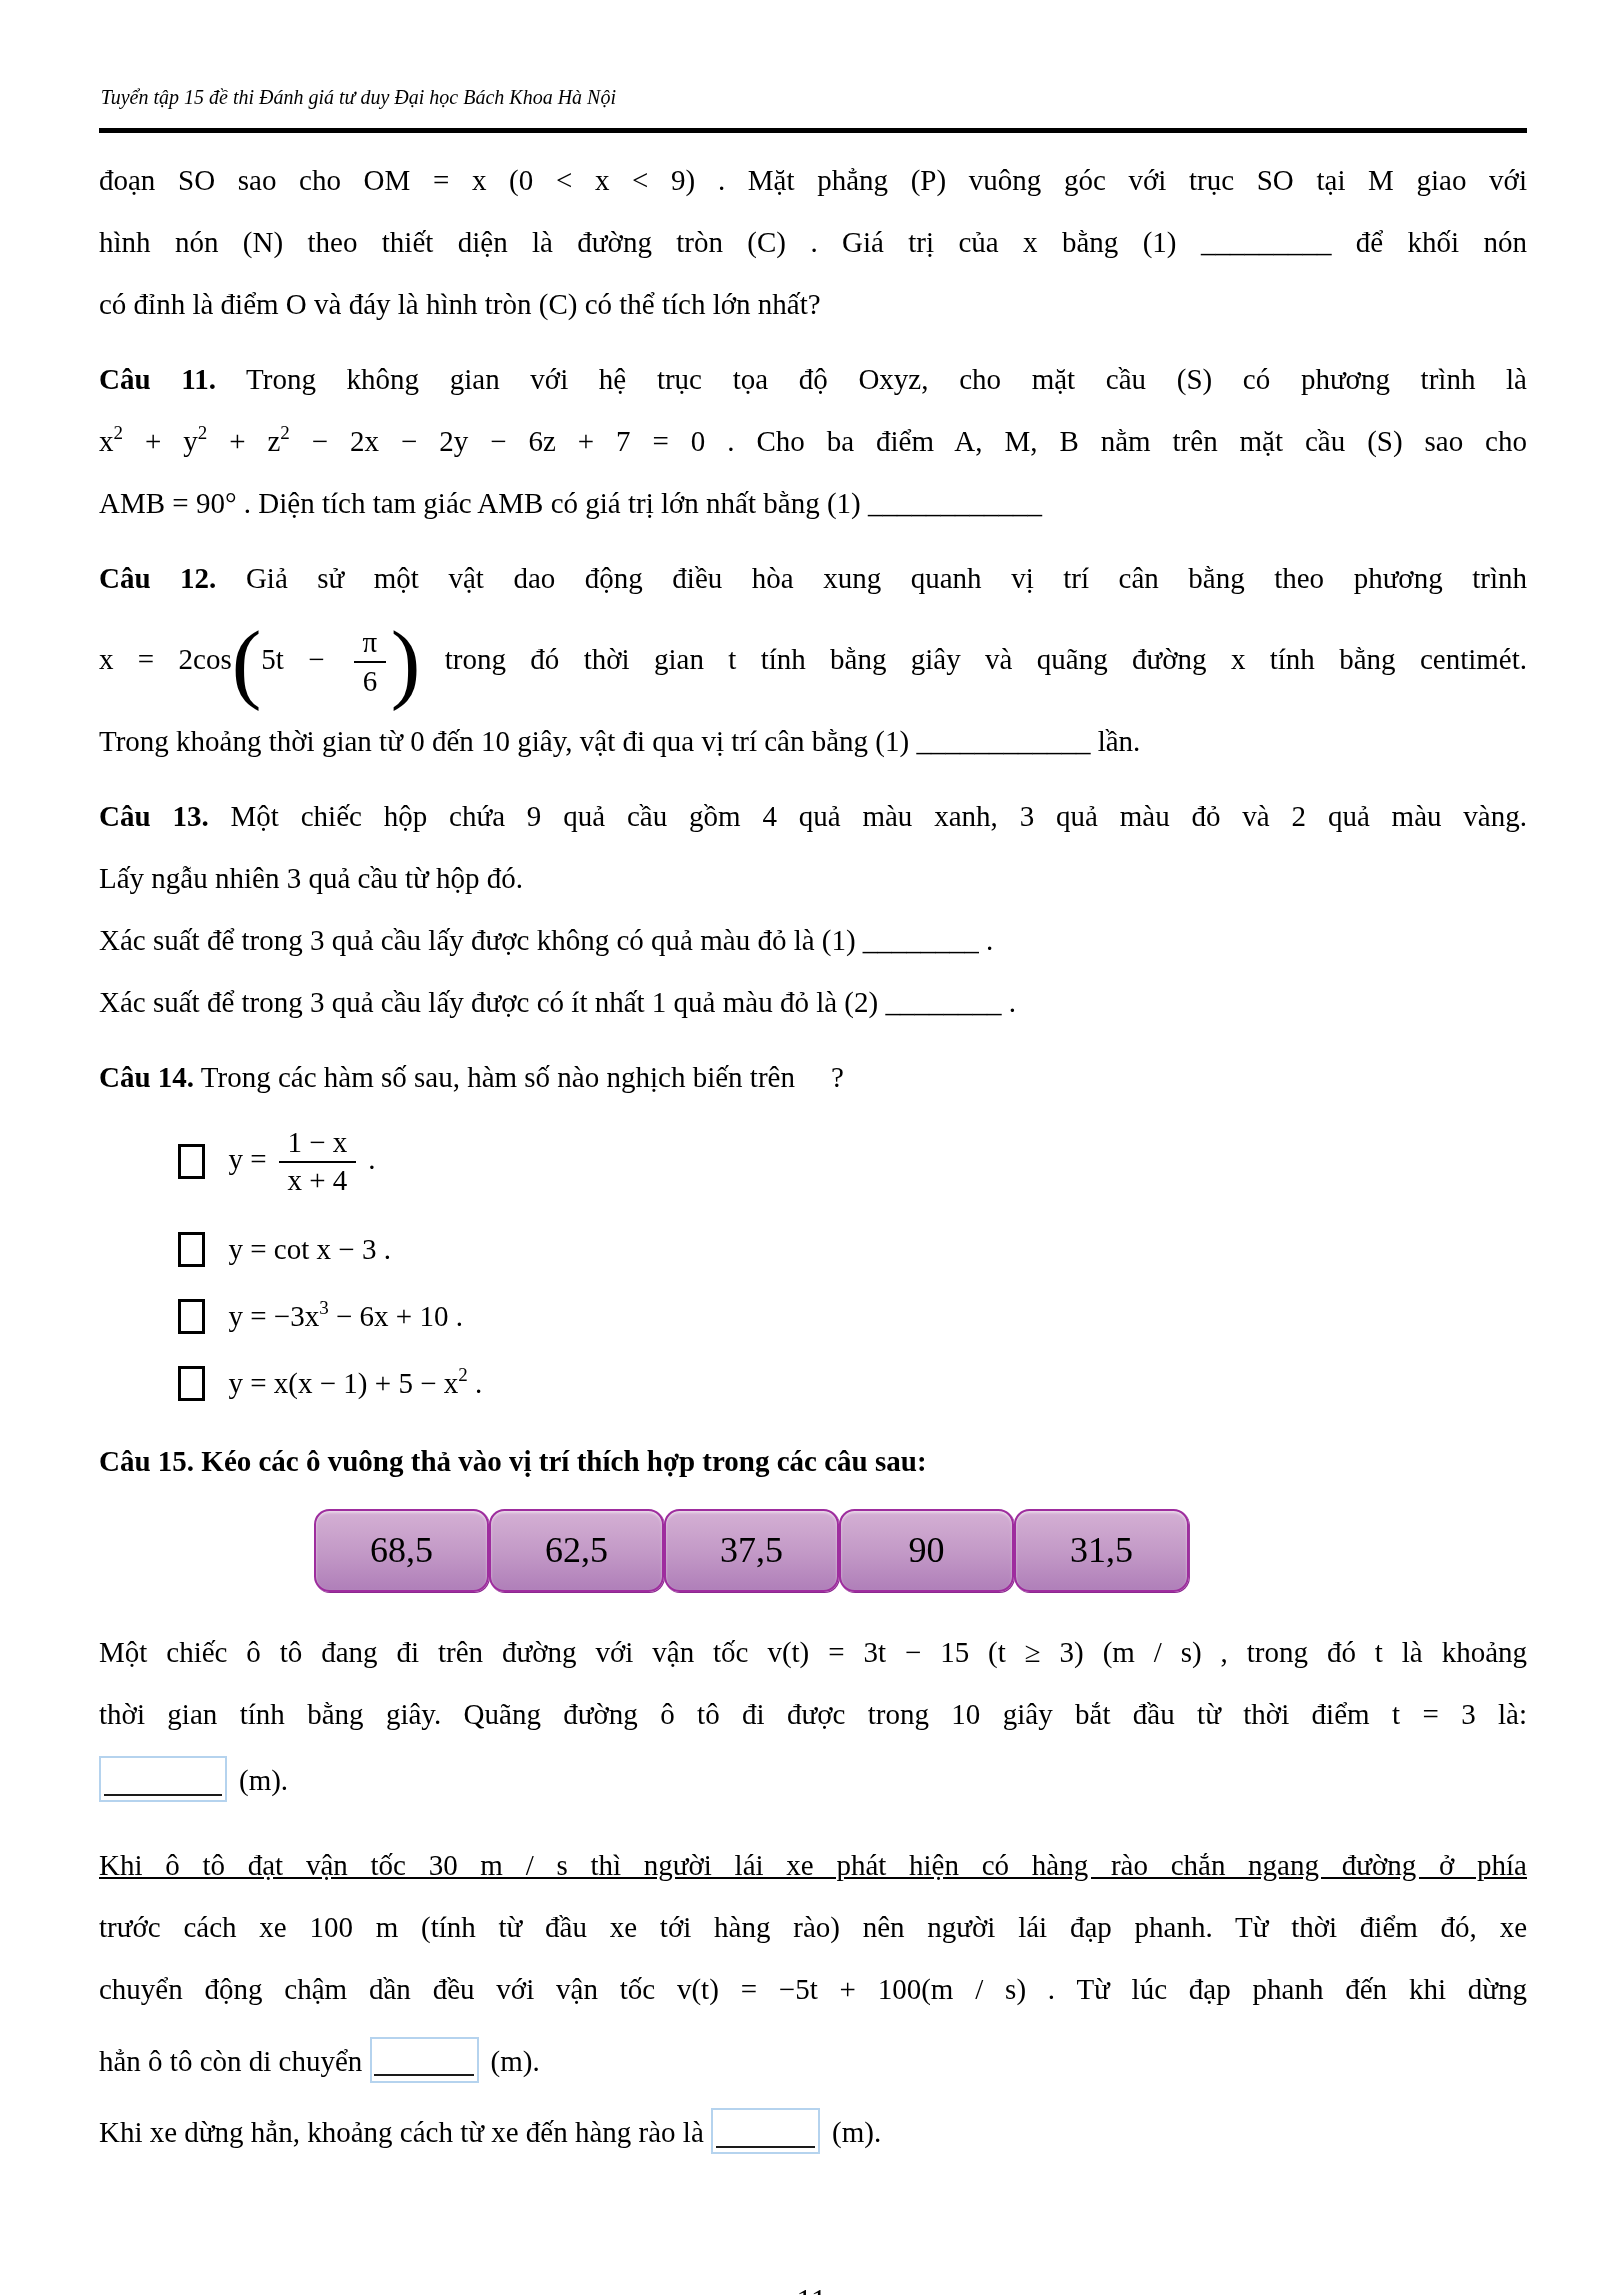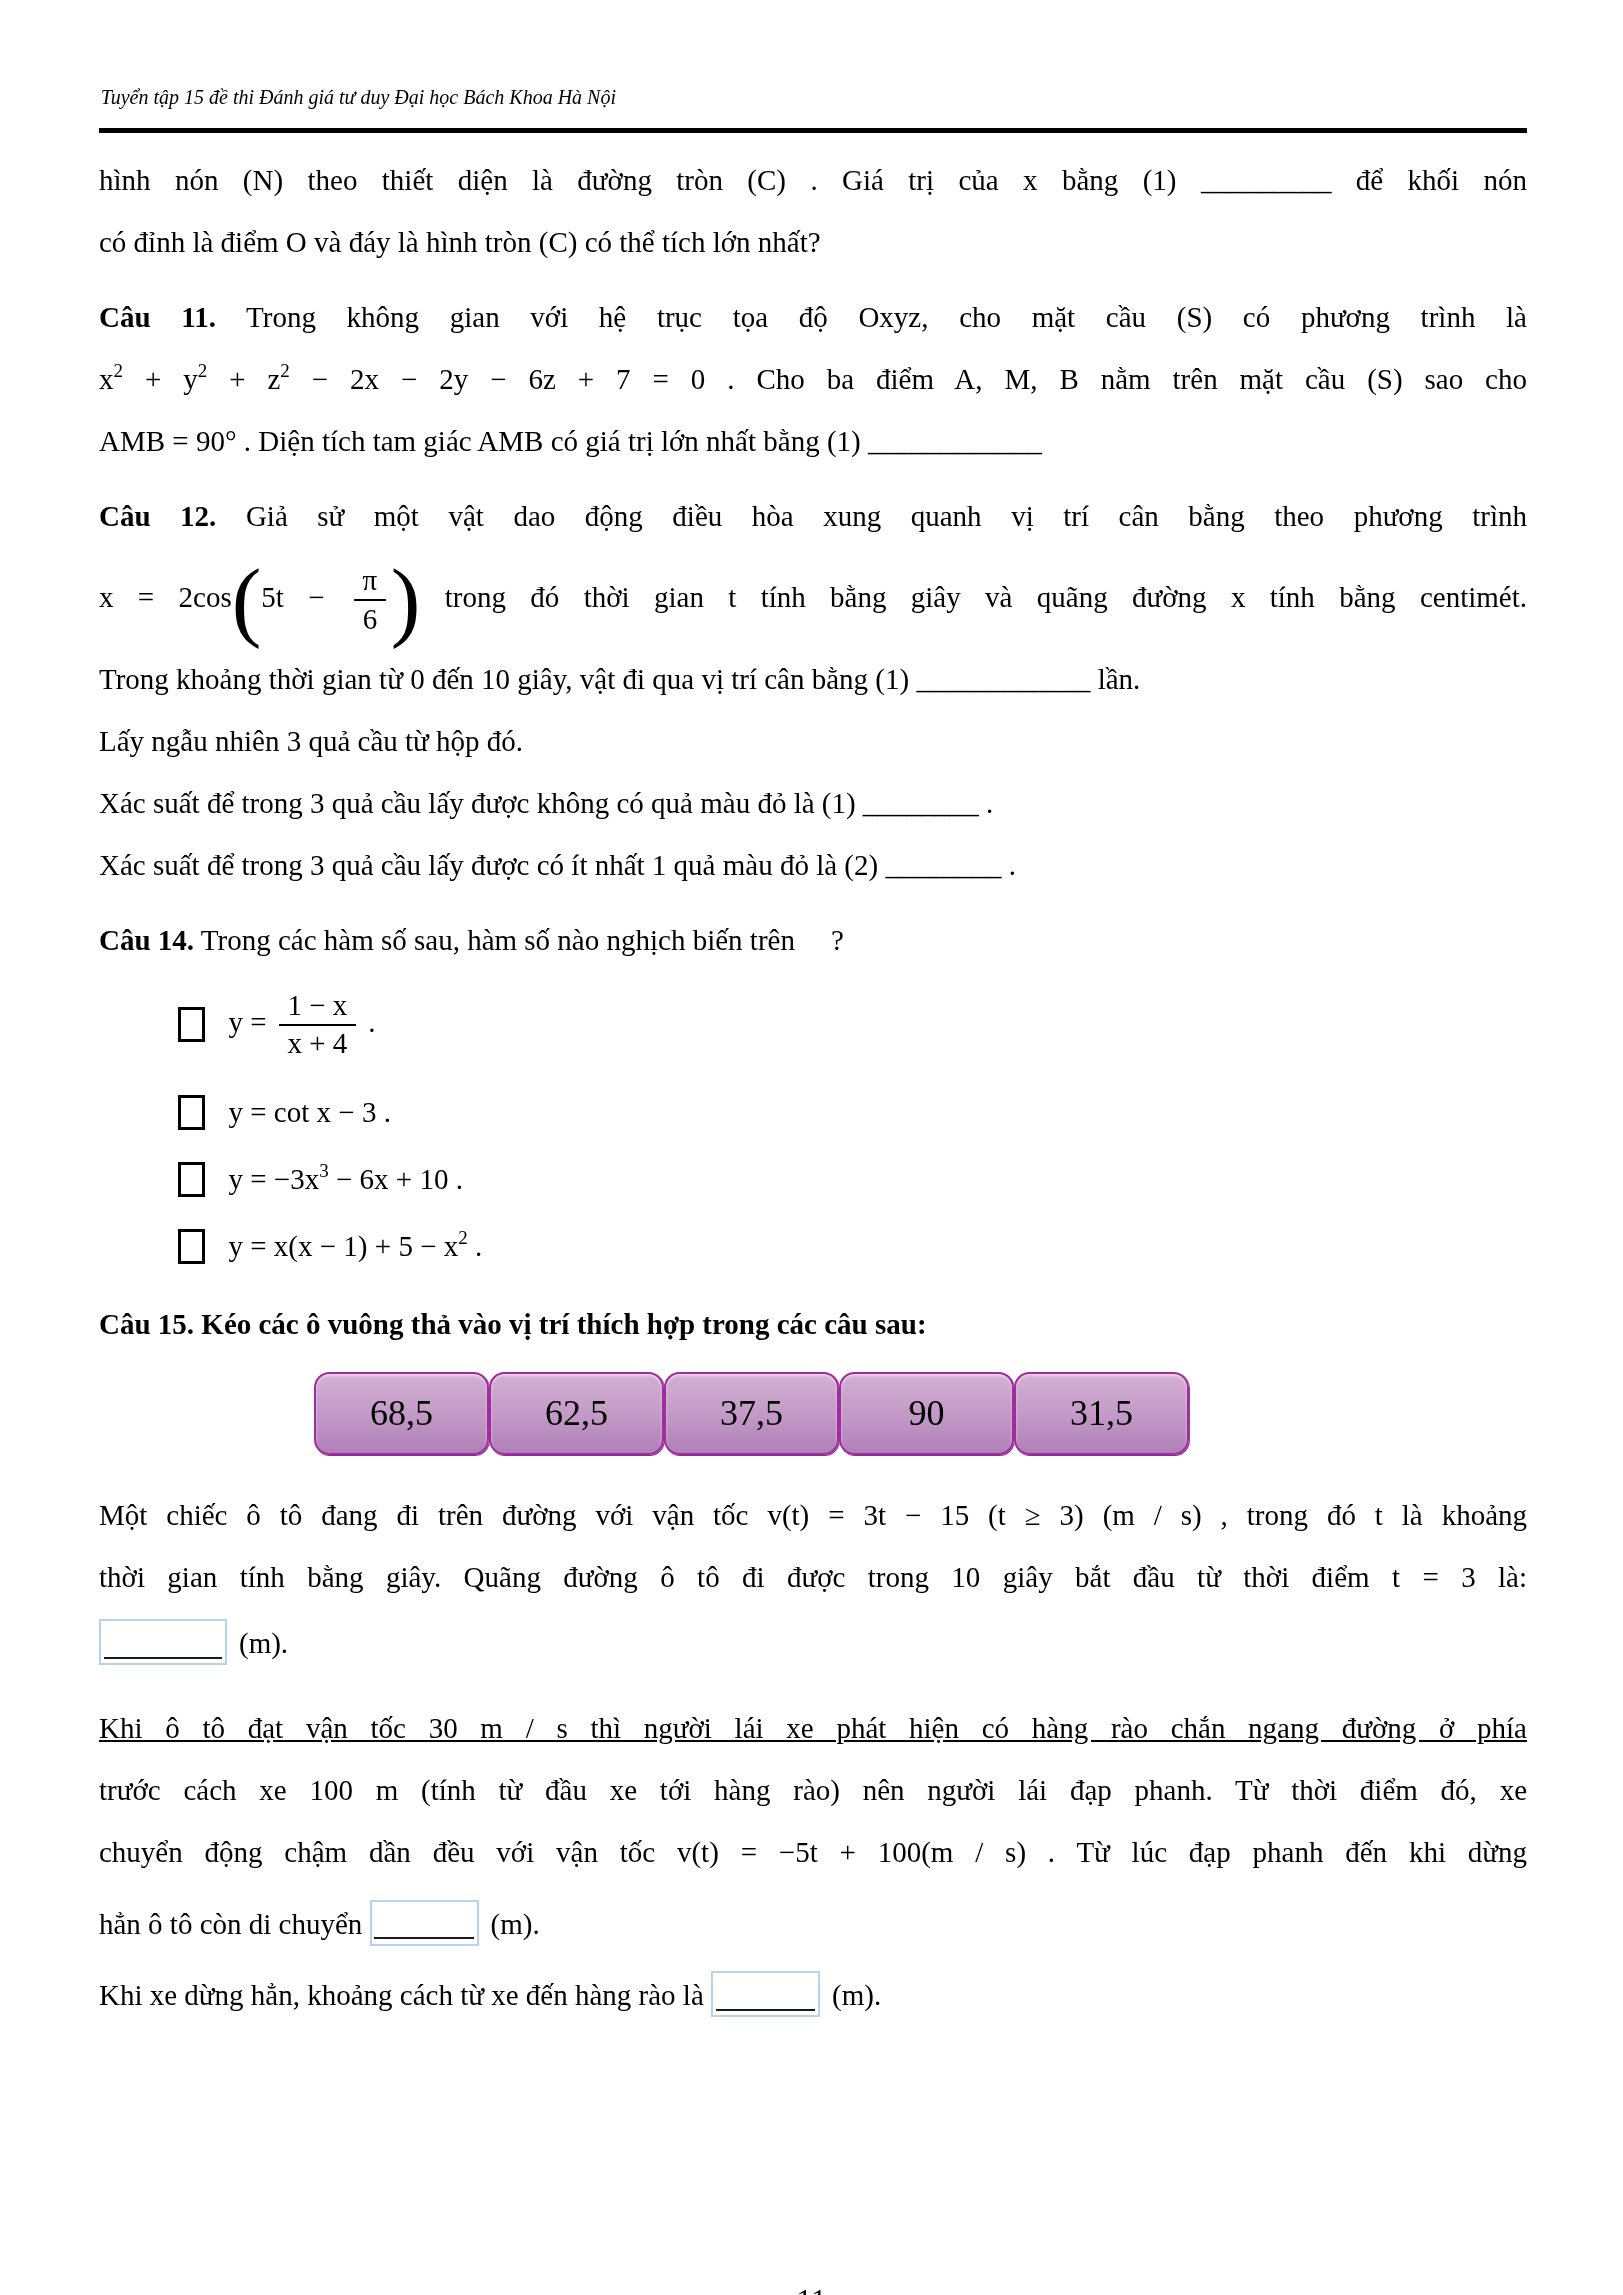--- a/index.html
+++ b/index.html
@@ -80,20 +80,21 @@
 <body>
 
 <div class="page">
   <div class="content">
 
     <div class="header-title">Tuyển tập 15 đề thi Đánh giá tư duy Đại học Bách Khoa Hà Nội</div>
     <div class="header-rule"></div>
 
     <div class="body">
 
+      <div class="ln">đoạn SO sao cho OM = x (0 &lt; x &lt; 9) . Mặt phẳng (P) vuông góc với trục SO tại M giao với</div>
       <div class="ln">hình nón (N) theo thiết diện là đường tròn (C) . Giá trị của x bằng (1) _________ để khối nón</div>
       <div class="ln left">có đỉnh là điểm O và đáy là hình tròn (C) có thể tích lớn nhất?</div>
 
       <div class="ln qstart">
         <span class="qlabel">Câu 11.</span><span> Trong không gian với hệ trục tọa độ Oxyz, cho mặt cầu (S) có phương trình là</span>
       </div>
       <div class="ln">
         <span>x</span><sup class="msup">2</sup><span> + y</span><sup class="msup">2</sup><span> + z</span><sup class="msup">2</sup><span> − 2x − 2y − 6z + 7 = 0 . Cho ba điểm A, M, B nằm trên mặt cầu (S) sao cho</span>
       </div>
       <div class="ln left">AMB = 90° . Diện tích tam giác AMB có giá trị lớn nhất bằng (1) ____________</div>
@@ -102,20 +103,23 @@
         <span class="qlabel">Câu 12.</span><span> Giả sử một vật dao động điều hòa xung quanh vị trí cân bằng theo phương trình</span>
       </div>
       <div class="ln tall">
         <span>x = 2cos</span><span class="bigp">(</span><span>5t − </span><span class="frac">
             <span class="num">π</span>
             <span class="den">6</span>
           </span><span class="bigp">)</span><span> trong đó thời gian t tính bằng giây và quãng đường x tính bằng centimét.</span>
       </div>
       <div class="ln left">Trong khoảng thời gian từ 0 đến 10 giây, vật đi qua vị trí cân bằng (1) ____________ lần.</div>
 
+      <div class="ln qstart">
+        <span class="qlabel">Câu 13.</span><span> Một chiếc hộp chứa 9 quả cầu gồm 4 quả màu xanh, 3 quả màu đỏ và 2 quả màu vàng.</span>
+      </div>
       <div class="ln left">Lấy ngẫu nhiên 3 quả cầu từ hộp đó.</div>
       <div class="ln left">Xác suất để trong 3 quả cầu lấy được không có quả màu đỏ là (1) ________ .</div>
       <div class="ln left">Xác suất để trong 3 quả cầu lấy được có ít nhất 1 quả màu đỏ là (2) ________ .</div>
 
       <div class="ln left qstart">
         <span class="qlabel">Câu 14.</span><span> Trong các hàm số sau, hàm số nào nghịch biến trên</span><span class="gapq">?</span>
       </div>
 
       <div class="opt tall">
         <span class="cb"></span>

